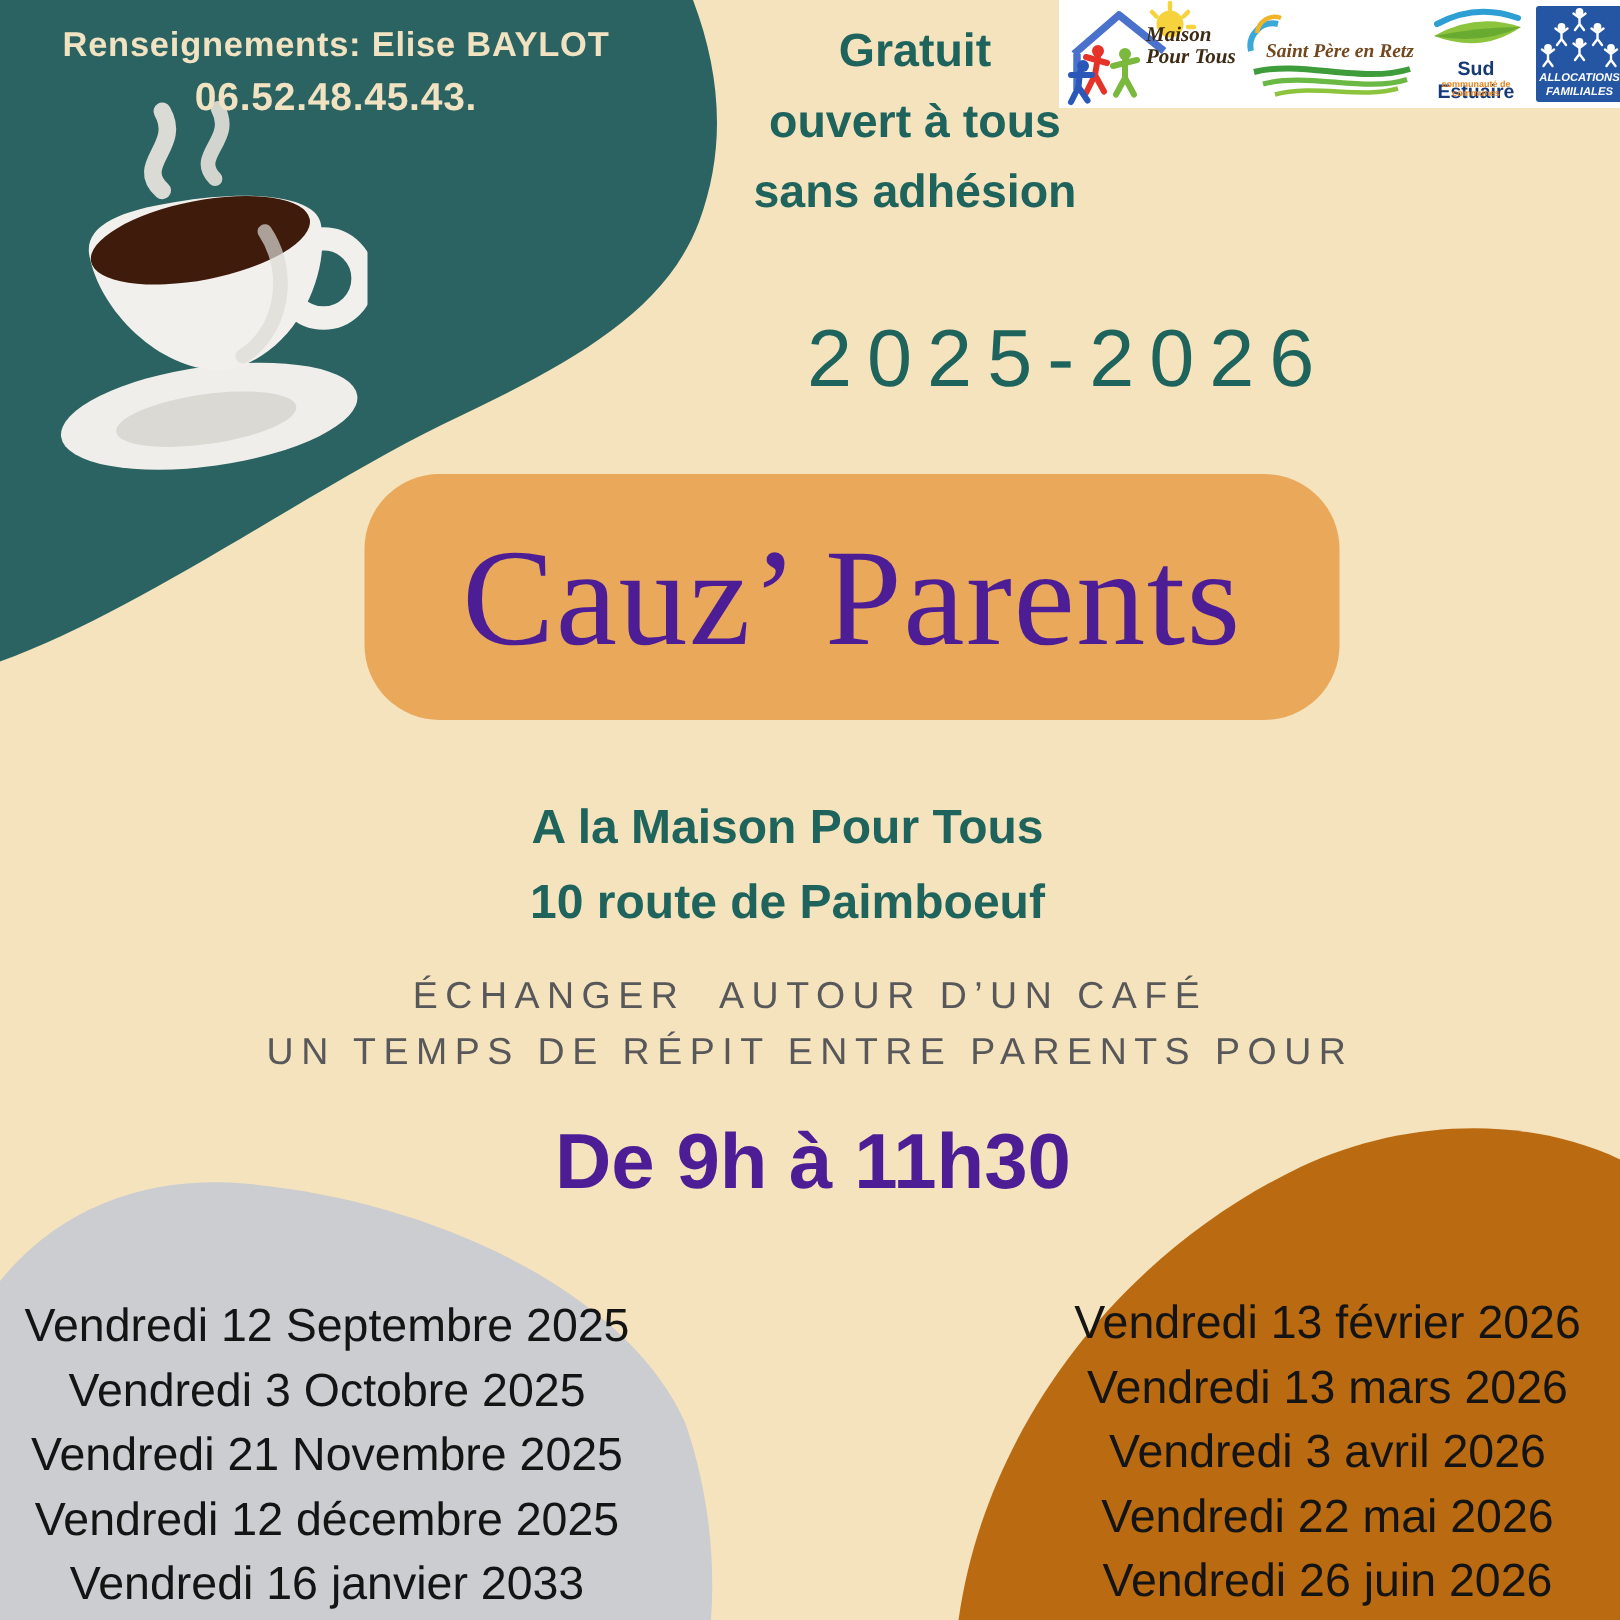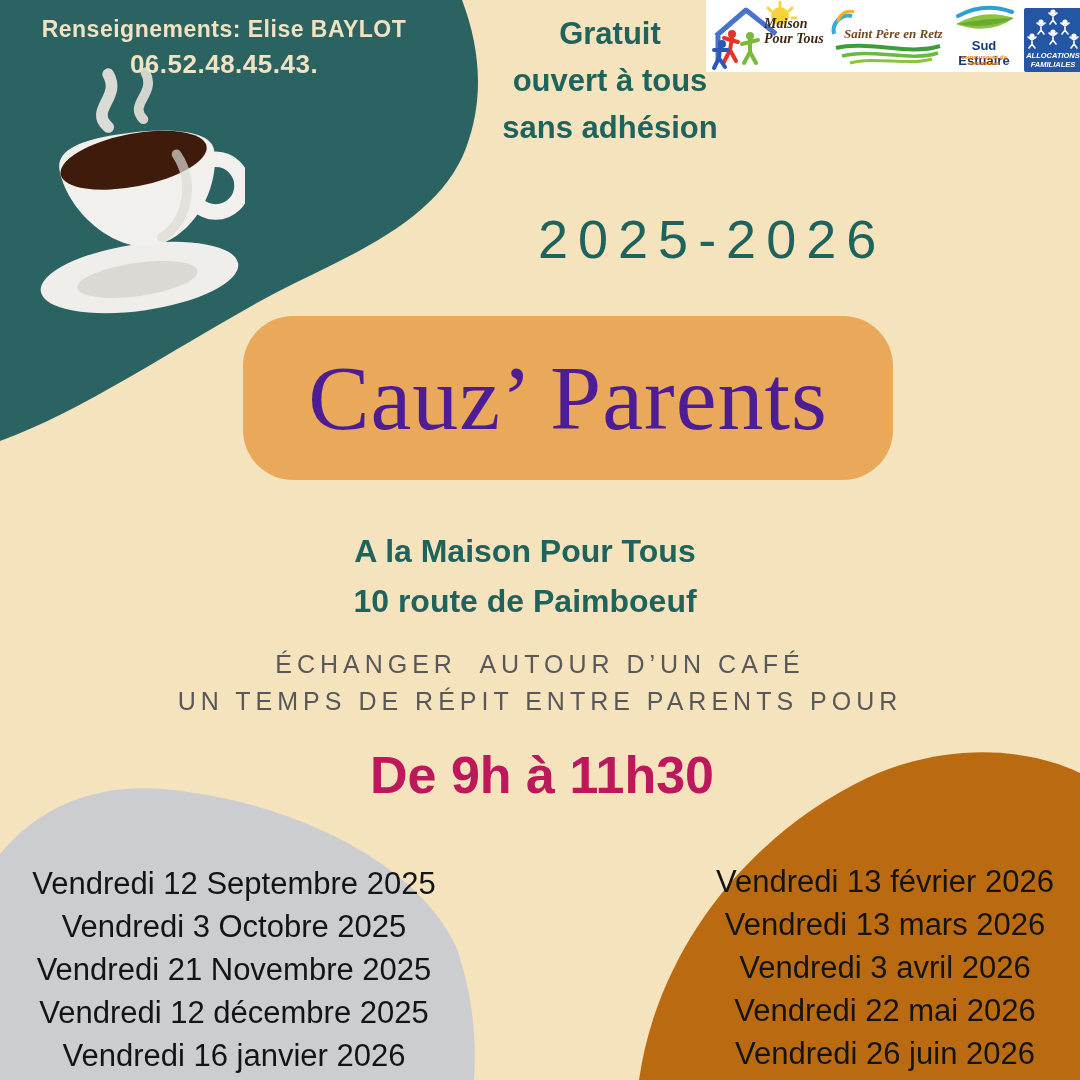--- a/index.html
+++ b/index.html
@@ -22,21 +22,21 @@
 
   
   .free-notice {
     position:absolute; left:460px; top:10px; width:300px; text-align:center;
     color:#1e645d; font-weight:700; font-size:31px; line-height:47px;
   }
 
   
   .logo-bar {
     position:absolute; left:706px; top:0; width:374px; height:72px;
-    background:#ffffff; display:flex; align-items:flex-end;
+    background:#ffffff; display:flex; align-items:center;
   }
   .logo { position:relative; height:100%; }
   .logo-mpt { width:122px; }
   .mpt-text {
     position:absolute; left:58px; top:16px;
     font-family:"Liberation Serif", serif; font-style:italic; font-weight:700;
     font-size:14px; line-height:15px; color:#3c2a14; white-space:nowrap;
   }
   .logo-spr { width:118px; }
   .spr-text {
@@ -79,27 +79,27 @@
   
   .description {
     position:absolute; left:60px; top:646px; width:960px; text-align:center;
     color:#58585a; font-size:25px; line-height:37px; letter-spacing:5px; font-weight:400;
   }
   .description div { white-space:pre; }
 
   
   .time {
     position:absolute; left:292px; top:748px; width:500px; text-align:center;
-    color:#be185d; font-weight:700; font-size:52px; line-height:54px; white-space:nowrap;
+    color:#4c1d95; font-weight:700; font-size:52px; line-height:54px; white-space:nowrap;
   }
 
   
   .dates-left {
     position:absolute; left:0; top:862px; width:436px; text-align:center;
-    color:#141414; font-size:31px; line-height:43px; white-space:nowrap;padding-left:16px;
+    color:#141414; font-size:31px; line-height:43px; white-space:nowrap;
   }
   .dates-right {
     position:absolute; left:688px; top:860px; width:394px; text-align:center;
     color:#141414; font-size:31px; line-height:43px; white-space:nowrap;
   }
 </style>
 </head>
 <body>
 
 <div class="canvas">
@@ -239,21 +239,21 @@
     <div>UN TEMPS DE RÉPIT ENTRE PARENTS POUR</div>
   </div>
 
   <div class="time">De 9h à 11h30</div>
 
   <div class="dates-left">
     <div>Vendredi 12 Septembre 2025</div>
     <div>Vendredi 3 Octobre 2025</div>
     <div>Vendredi 21 Novembre 2025</div>
     <div>Vendredi 12 décembre 2025</div>
-    <div>Vendredi 16 janvier 2026</div>
+    <div>Vendredi 16 janvier 2033</div>
   </div>
 
   <div class="dates-right">
     <div>Vendredi 13 février 2026</div>
     <div>Vendredi 13 mars 2026</div>
     <div>Vendredi 3 avril 2026</div>
     <div>Vendredi 22 mai 2026</div>
     <div>Vendredi 26 juin 2026</div>
   </div>
 

